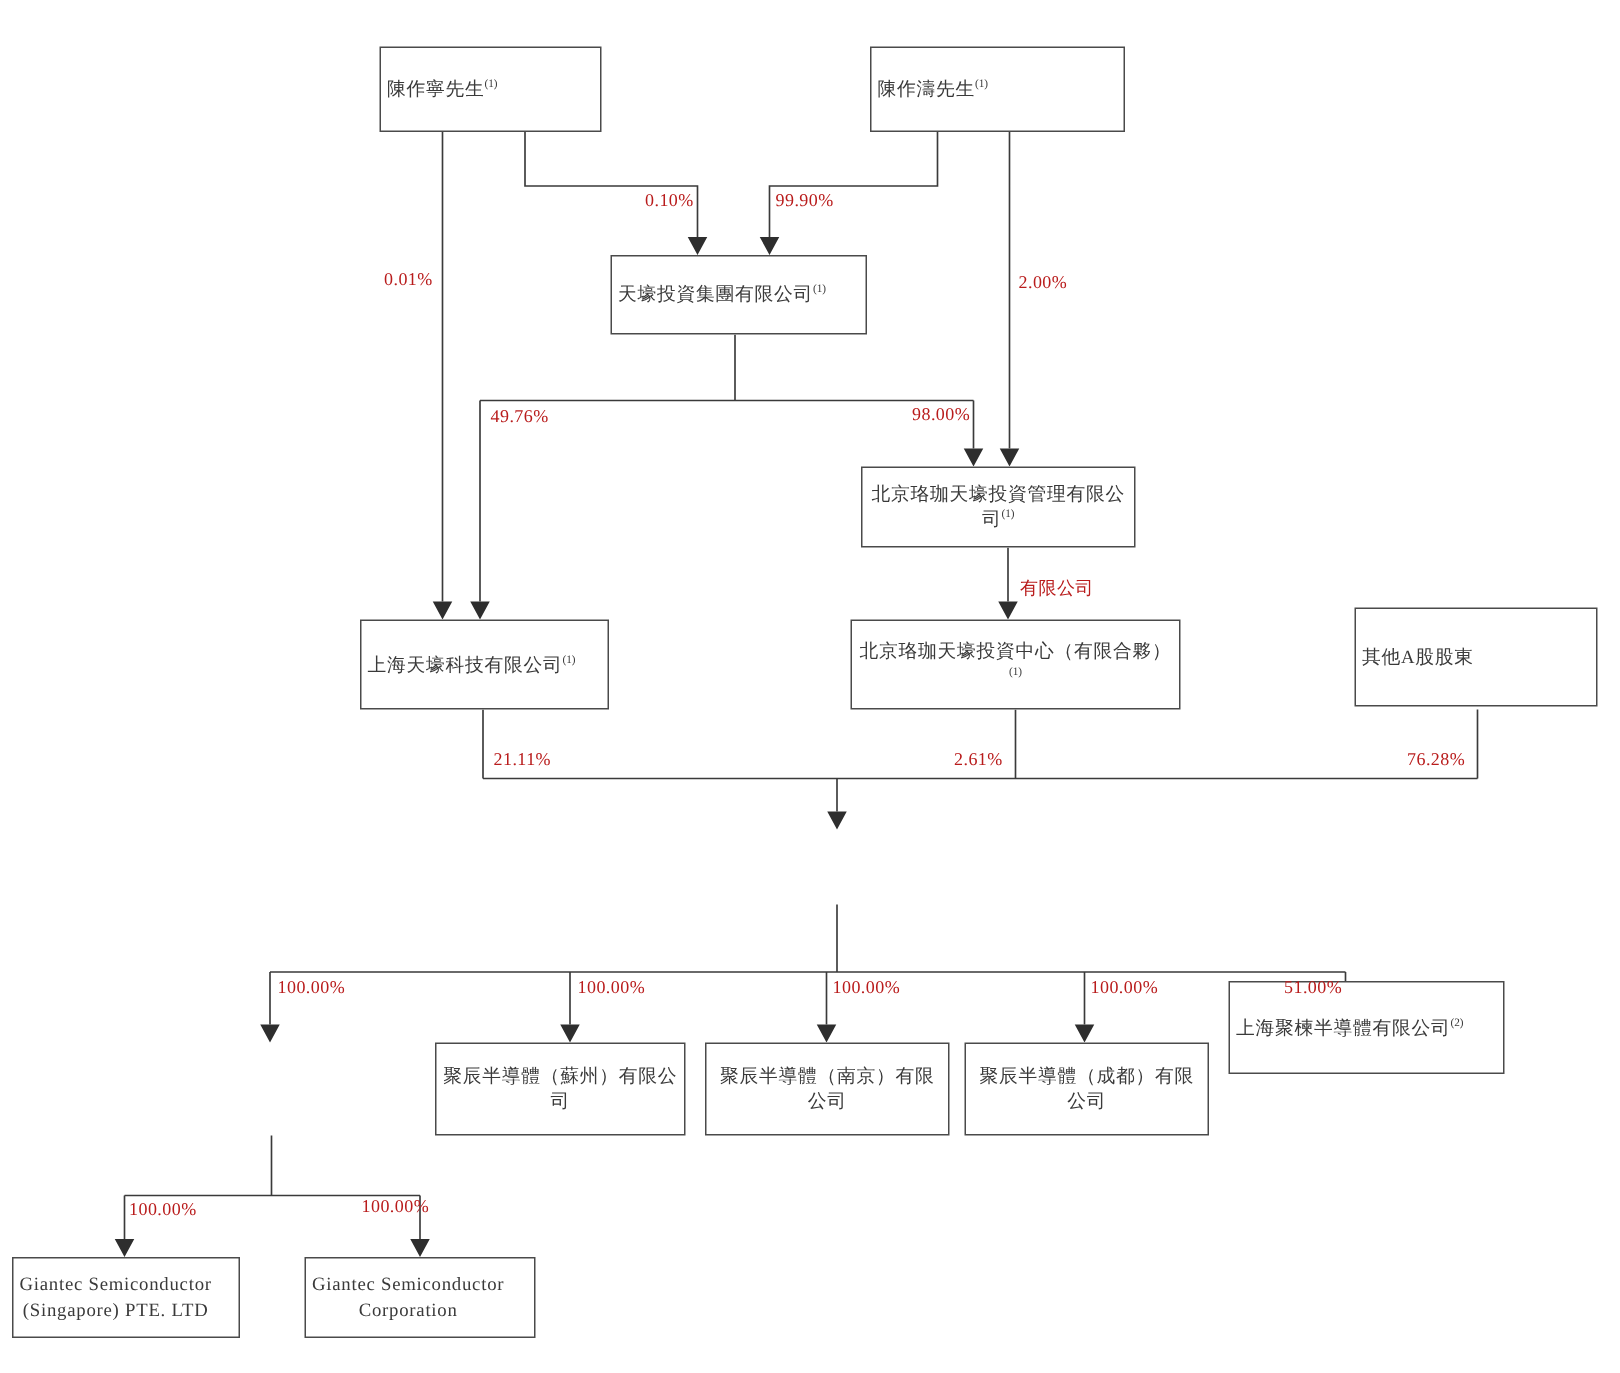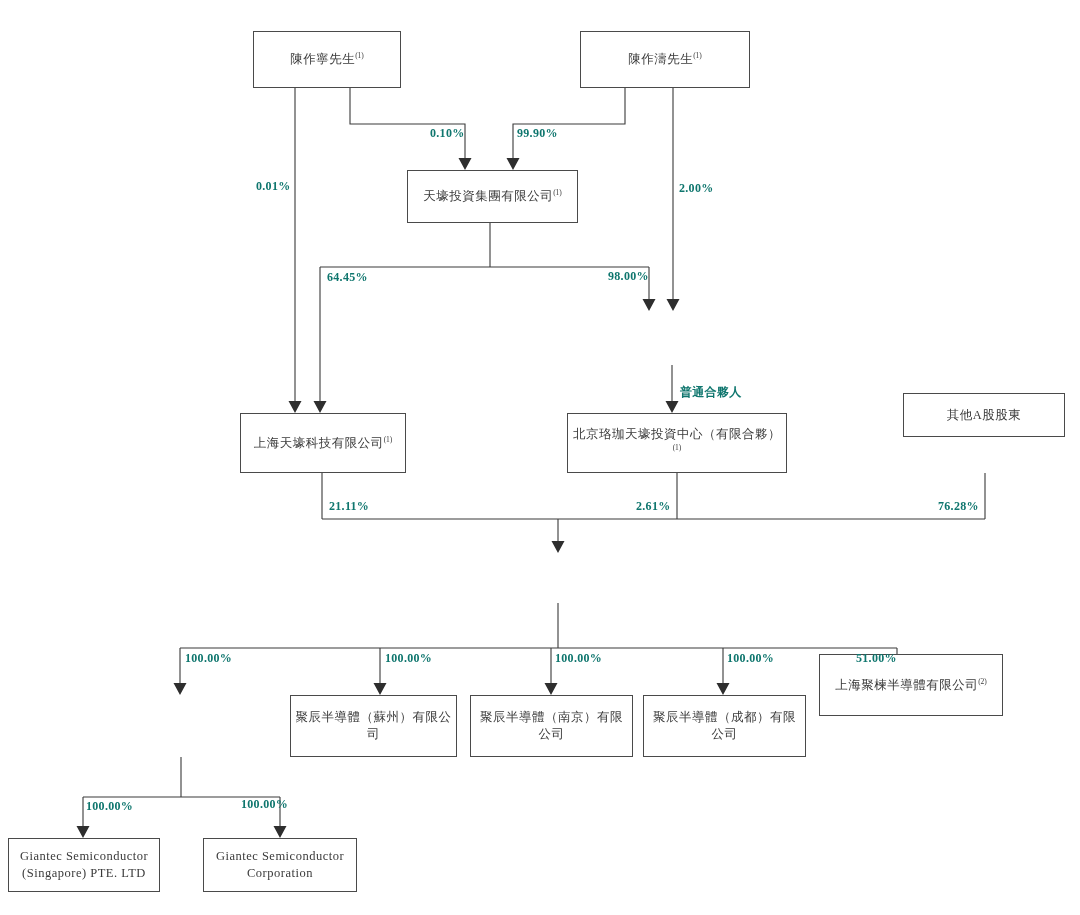--- a/index.html
+++ b/index.html
@@ -1,23 +1,23 @@
 <!DOCTYPE html>
 <html><head>
 <meta charset="utf-8">
 <style>
   html,body{margin:0;padding:0;background:#ffffff;}
   #page{position:relative;width:1080px;height:915px;background:#ffffff;overflow:hidden;
         font-family:"Liberation Serif","DejaVu Serif",serif;color:#333;}
   #wires{position:absolute;left:0;top:0;width:1080px;height:915px;}
   .node{position:absolute;box-sizing:border-box;border:1.2px solid #4a4a4a;background:#fff;
-        display:flex;align-items:center;justify-content:center;text-align:center;
+        display:flex;align-items:center;justify-content:flex-start;text-align:center;
         font-size:12.5px;color:#3a3a3a;letter-spacing:0.5px;line-height:1.35;padding:2px 4px;}
   .node sup{font-size:7.5px;letter-spacing:0;vertical-align:super;line-height:0;}
-  .lbl{position:absolute;font-size:12px;color:#0f766e;letter-spacing:0.3px;white-space:nowrap;font-weight:bold;}
+  .lbl{position:absolute;font-size:12px;color:#b91c1c;letter-spacing:0.3px;white-space:nowrap;}
 </style>
 </head>
 <body>
 
 <div id="page">
 
   <svg id="wires" width="1080" height="915" viewBox="0 0 1080 915">
     <path fill="none" stroke="#3a3a3a" stroke-width="1.1" d="M295,88 V401 M350,88 V124 H465 V158 M625,88 V124 H513 V158 M673,88 V299
          M490,223 V267 M320,267 H649 M320,267 V401 M649,267 V299
          M672,365 V401
@@ -45,28 +45,31 @@
     <span><span>陳作寧先生</span><sup>(1)</sup></span>
   </div>
   <div class="node" style="left:580px;top:31px;width:170px;height:57px">
     <span><span>陳作濤先生</span><sup>(1)</sup></span>
   </div>
 
   <div class="node" style="left:407px;top:170px;width:171px;height:53px">
     <span><span>天壕投資集團有限公司</span><sup>(1)</sup></span>
   </div>
 
+  <div class="node" style="left:574px;top:311px;width:183px;height:54px">
+    <span><span>北京珞珈天壕投資管理有限公司</span><sup>(1)</sup></span>
+  </div>
 
   <div class="node" style="left:240px;top:413px;width:166px;height:60px">
     <span><span>上海天壕科技有限公司</span><sup>(1)</sup></span>
   </div>
   <div class="node" style="left:567px;top:413px;width:220px;height:60px">
     <span><span>北京珞珈天壕投資中心（有限合夥）</span><sup>(1)</sup></span>
   </div>
-  <div class="node" style="left:903px;top:393px;width:162px;height:44px">
+  <div class="node" style="left:903px;top:405px;width:162px;height:66px">
     <span><span>其他A股股東</span></span>
   </div>
 
 
   <div class="node" style="left:290px;top:695px;width:167px;height:62px">
     <span><span>聚辰半導體（蘇州）有限公司</span></span>
   </div>
   <div class="node" style="left:643px;top:695px;width:163px;height:62px">
     <span><span>聚辰半導體（成都）有限公司</span></span>
   </div>
@@ -81,23 +84,23 @@
     <span><span>Giantec Semiconductor</span><br><span>(Singapore) PTE. LTD</span></span>
   </div>
   <div class="node" style="left:203px;top:838px;width:154px;height:54px">
     <span><span>Giantec Semiconductor</span><br><span>Corporation</span></span>
   </div>
 
   <div class="lbl" style="left:256px;top:179px">0.01%</div>
   <div class="lbl" style="left:430px;top:126px">0.10%</div>
   <div class="lbl" style="left:517px;top:126px">99.90%</div>
   <div class="lbl" style="left:679px;top:181px">2.00%</div>
-  <div class="lbl" style="left:327px;top:270px">64.45%</div>
+  <div class="lbl" style="left:327px;top:270px">49.76%</div>
   <div class="lbl" style="left:608px;top:269px">98.00%</div>
-  <div class="lbl" style="left:680px;top:384px">普通合夥人</div>
+  <div class="lbl" style="left:680px;top:384px">有限公司</div>
   <div class="lbl" style="left:329px;top:499px">21.11%</div>
   <div class="lbl" style="left:636px;top:499px">2.61%</div>
   <div class="lbl" style="left:938px;top:499px">76.28%</div>
   <div class="lbl" style="left:185px;top:651px">100.00%</div>
   <div class="lbl" style="left:385px;top:651px">100.00%</div>
   <div class="lbl" style="left:555px;top:651px">100.00%</div>
   <div class="lbl" style="left:727px;top:651px">100.00%</div>
   <div class="lbl" style="left:856px;top:651px">51.00%</div>
   <div class="lbl" style="left:86px;top:799px">100.00%</div>
   <div class="lbl" style="left:241px;top:797px">100.00%</div>

